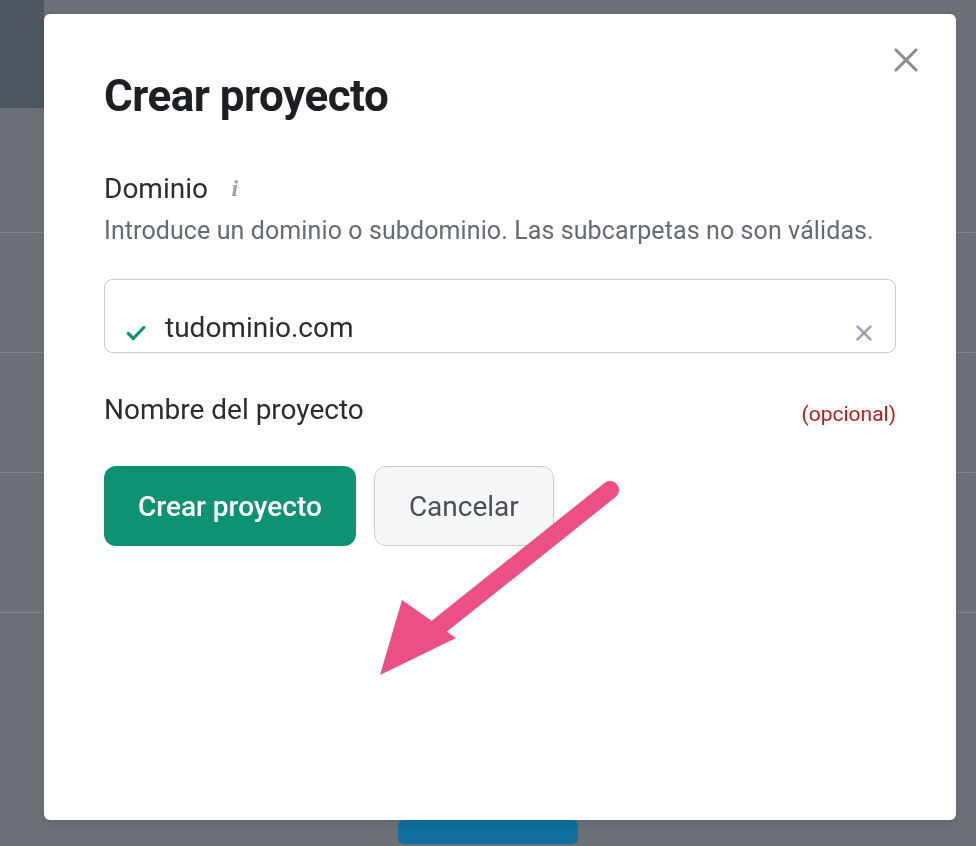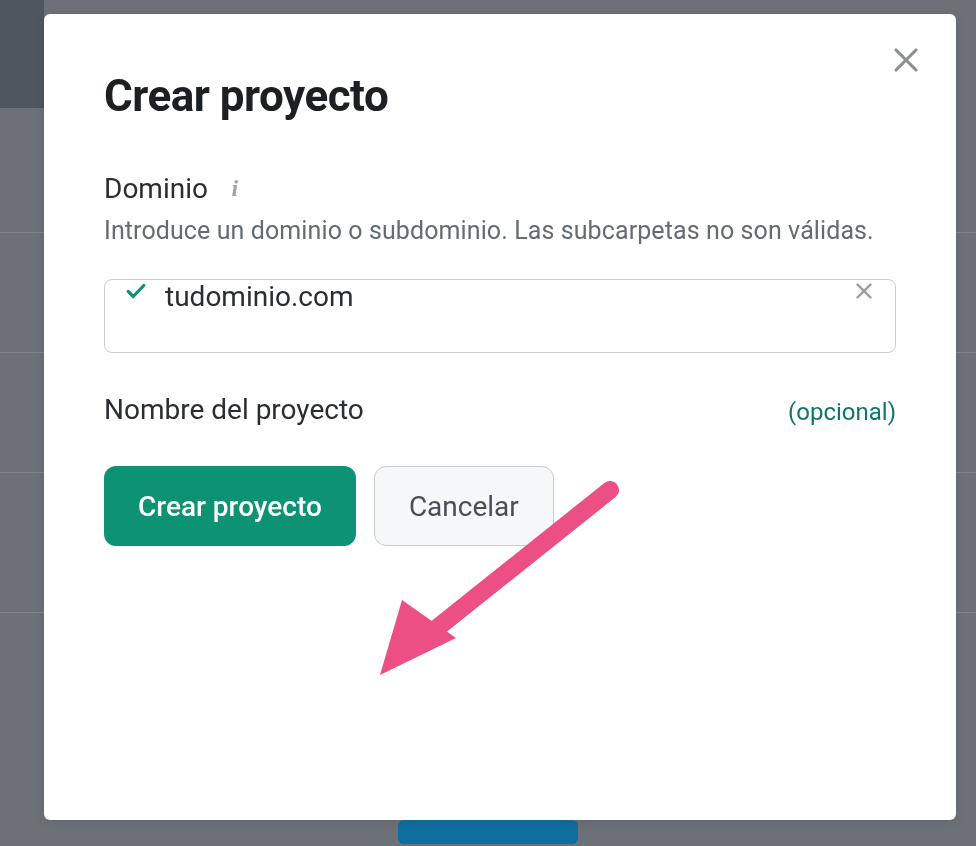--- a/index.html
+++ b/index.html
@@ -99,39 +99,39 @@
       color: #a0a4aa;
       font-style: italic;
       font-family: Georgia, serif;
       font-weight: 600;
       font-size: 24px;
       width: 20px;
       display: inline-flex;
       justify-content: center;
     }
     .optional-tag {
-      font-size: 24px;
-      color: #0f766e;
+      font-size: 21px;
+      color: #b91c1c;
       font-weight: 400;
     }
     .field-help {
       font-size: 25px;
       color: #646b73;
       line-height: 1.45;
       margin-bottom: 30px;
       letter-spacing: 0.1px;
     }
     .input-wrap {
       position: relative;
       border: 1px solid #c9cdd2;
       border-radius: 8px;
       height: 74px;
       display: flex;
-      align-items: flex-start;
-      padding: 0 20px;
+      align-items: flex-end;
+      padding: 8px 20px;
     }
     .input-valid-icon {
       color: #0d9373;
       display: flex;
       align-items: center;
       margin-right: 18px;
     }
     .input-valid-icon svg {
       width: 22px;
       height: 22px;

